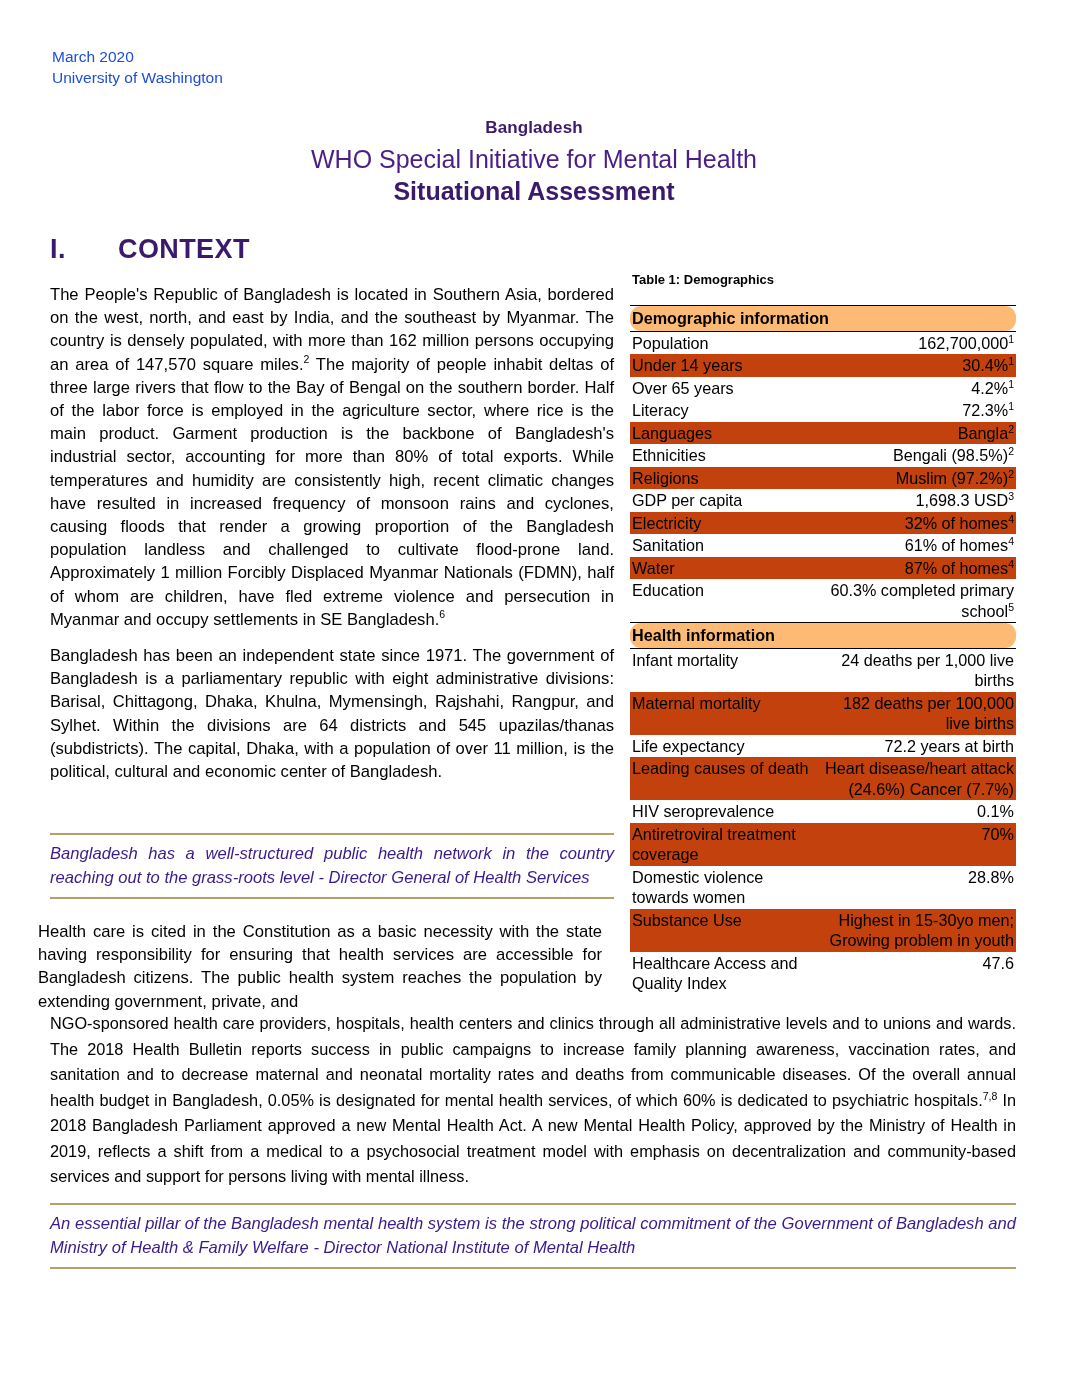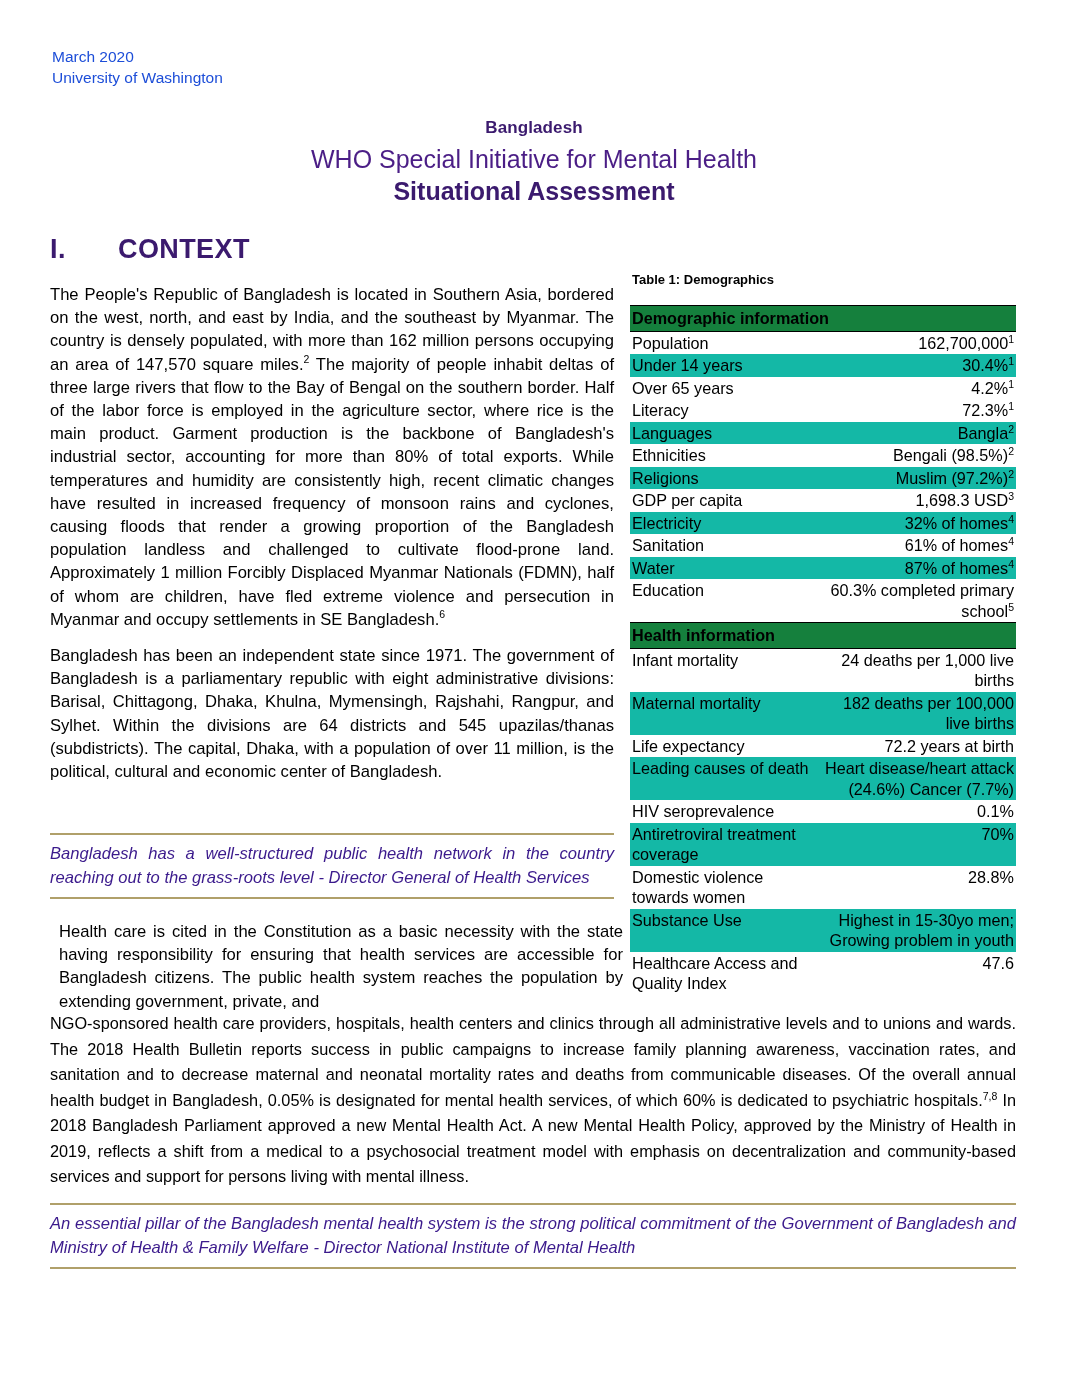--- a/index.html
+++ b/index.html
@@ -113,21 +113,21 @@
   }
   .quote-bottom {
     position: absolute;
     left: 50px;
     top: 1203px;
     width: 966px;
   }
 
   .left-col-2 {
     position: absolute;
-    left: 59px;
+    left: 38px;
     top: 920px;
     width: 564px;
   }
 
   
   .full-col {
     position: absolute;
     left: 50px;
     top: 1011px;
     width: 966px;
@@ -156,28 +156,29 @@
     table-layout: fixed;
     font-size: 16.2px;
   }
   table.demo td {
     padding: 1px 2px 1px 2px;
     vertical-align: top;
     line-height: 20.5px;
   }
   table.demo td.label { text-align: left; }
   table.demo td.value { text-align: right; }
-  tr.shade td { background: #14b8a6; }
+  tr.shade td { background: #c2410c; }
   tr.sect td {
     font-weight: bold;
     border-top: 1.6px solid #000;
     border-bottom: 1.6px solid #000;
-    background: #15803d;
+    background: #fdba74;
     padding-top: 2px;
     padding-bottom: 2px;
+    border-radius: 11px;
   }
   tr.sect.first td { border-top: 1.6px solid #000; }
   td.indent { padding-left: 34px; }
   .col-l { width: 192px; }
   .col-r { width: 194px; }
 </style>
 </head>
 <body>
 
 <div class="page">

